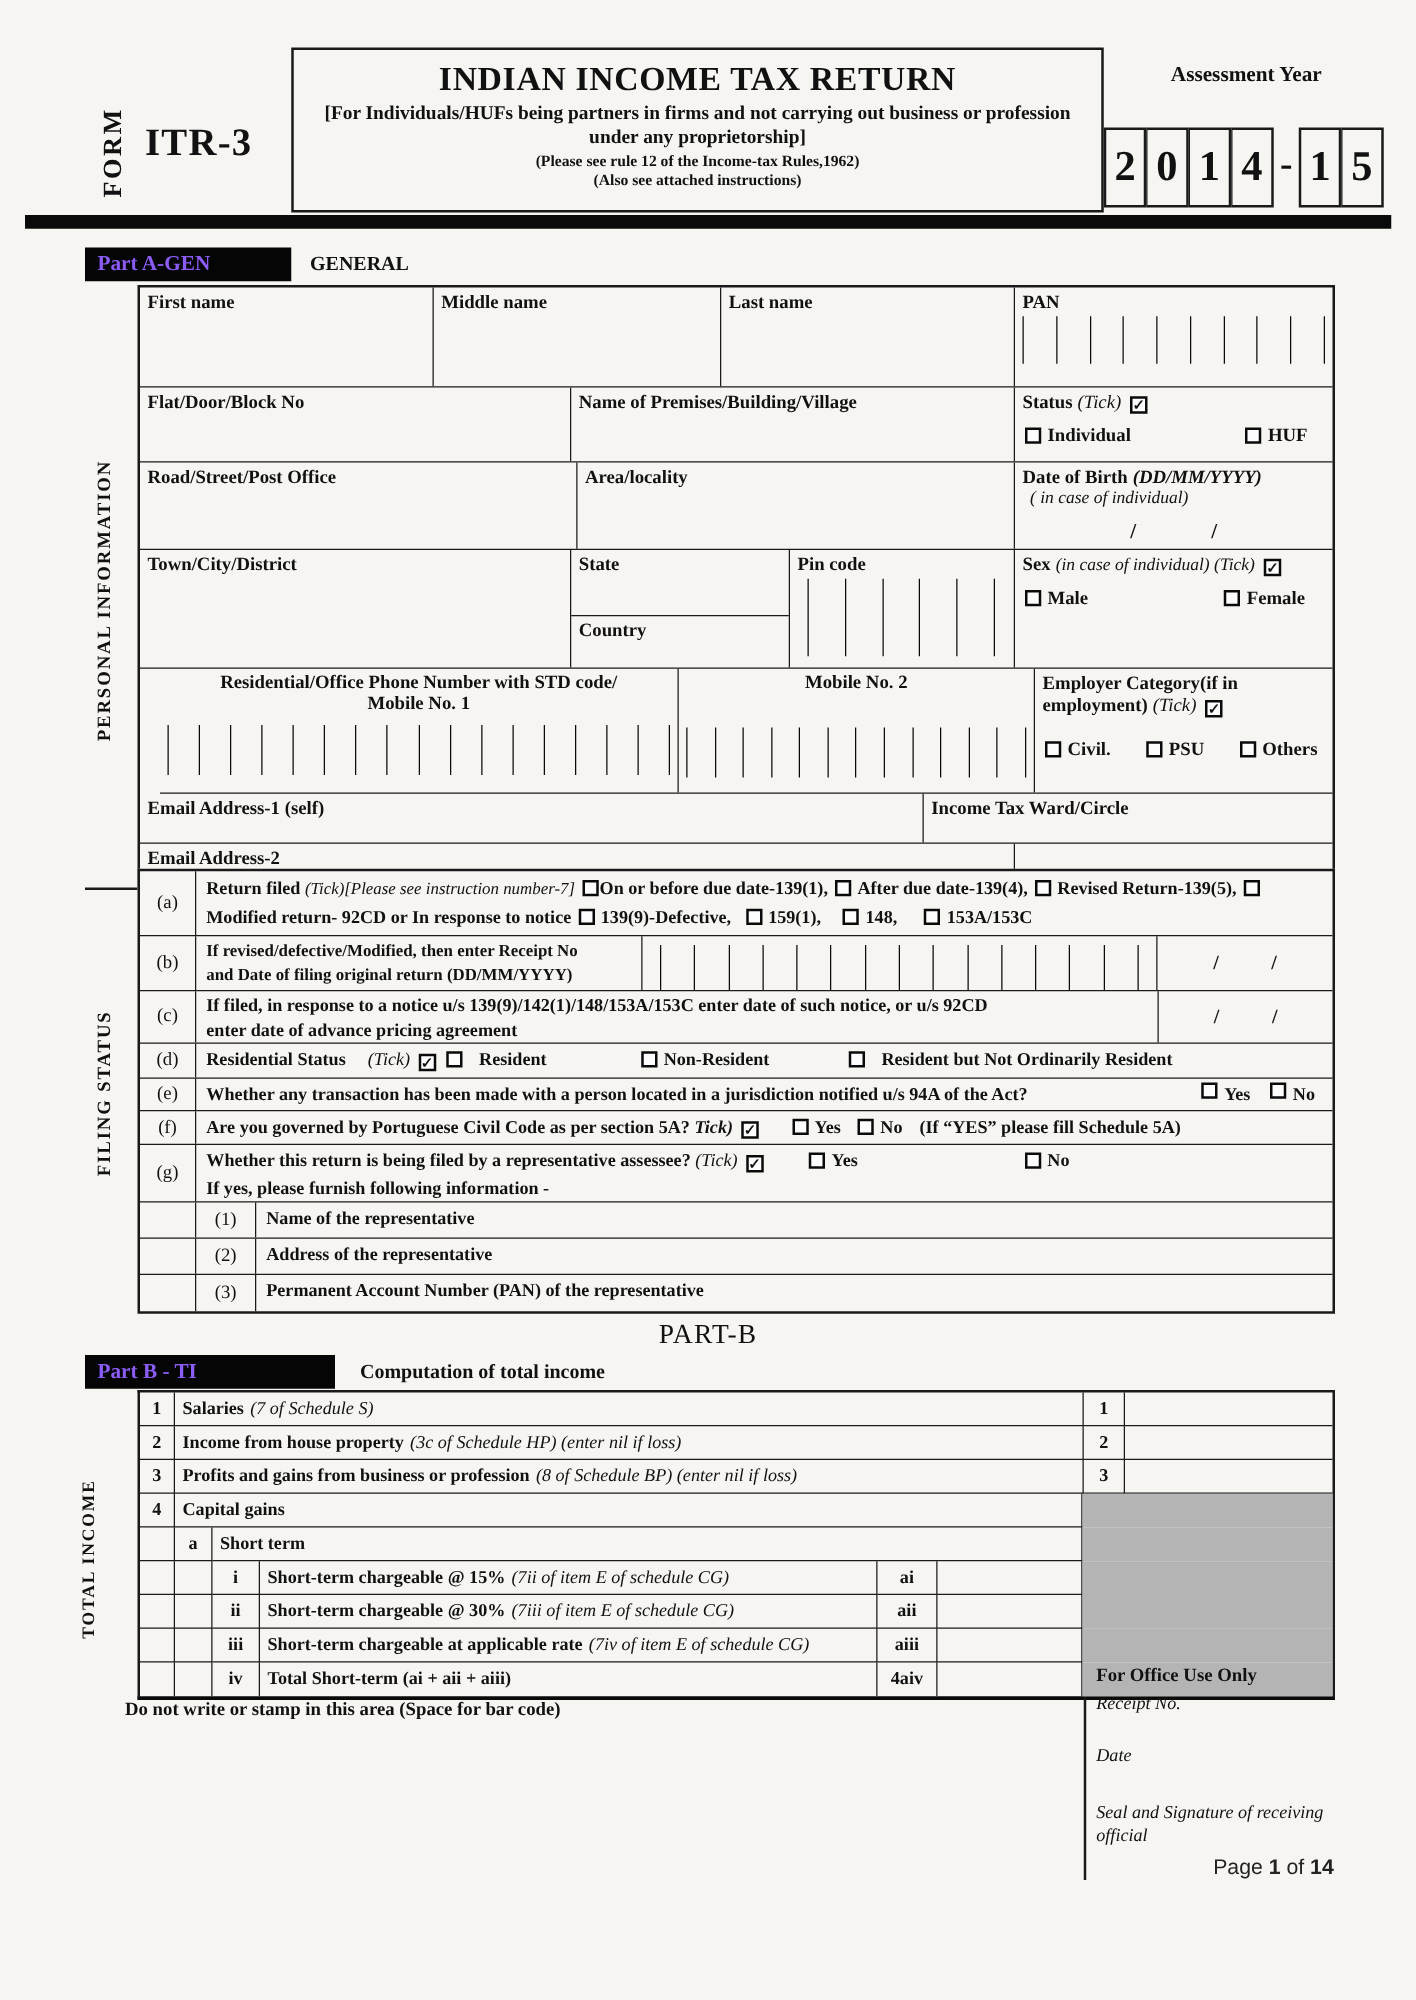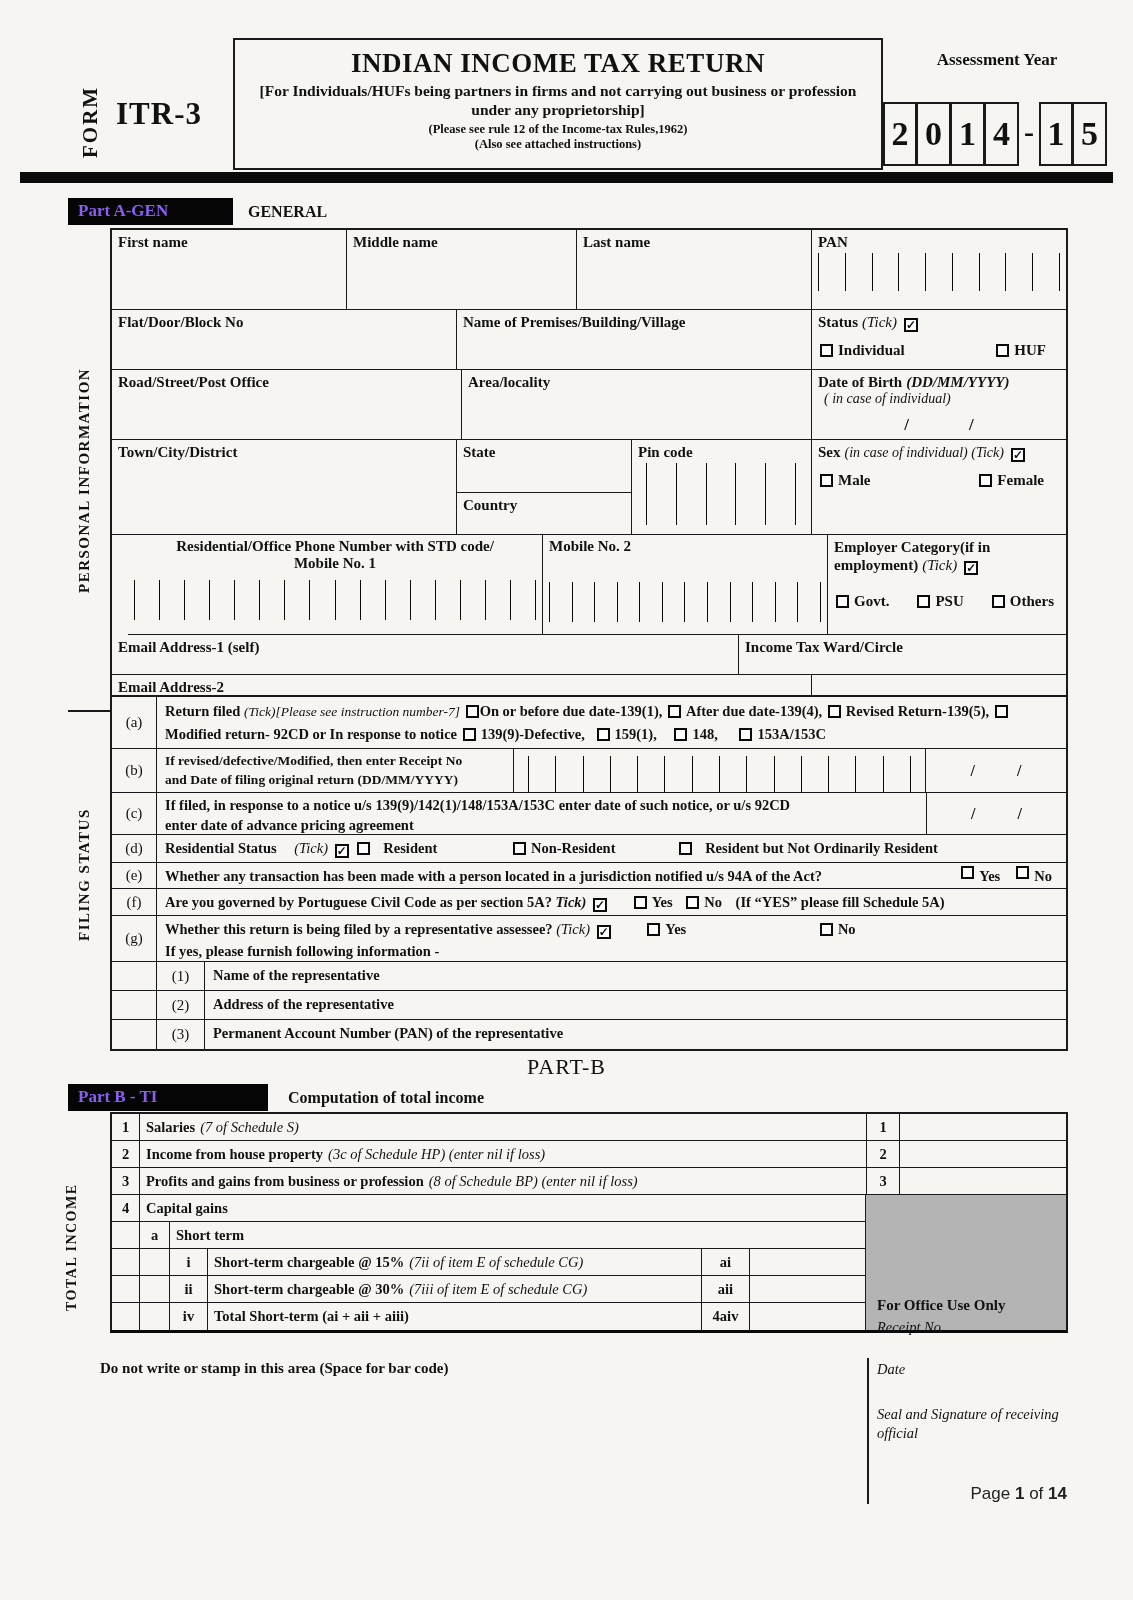--- a/index.html
+++ b/index.html
@@ -87,21 +87,21 @@
   .desccol { flex:1; font-weight:bold; gap:5px; }
   .codecol3 { width:33px; justify-content:center; font-weight:bold; flex:none; }
   .valcol3 { width:166px; flex:none; border-right:none; }
   .codecol { width:48px; justify-content:center; font-weight:bold; flex:none; }
   .valcol { width:116px; flex:none; }
   .gcell { width:200px; flex:none; background:#b4b4b4; border:none; }
 
   
   .barcode-note { position:absolute; left:100px; top:1360px; font-weight:bold; font-size:15px; }
   .office-vline { position:absolute; left:867px; top:1358px; width:2px; height:146px; background:#1a1a1a; }
-  .office { position:absolute; left:877px; top:1296px; width:210px; font-size:14.5px; line-height:1.3; }
+  .office { position:absolute; left:877px; top:1332px; width:210px; font-size:14.5px; line-height:1.3; }
   .office .bold { font-weight:bold; font-size:15px; }
   .office .ital { font-style:italic; }
   .office .gap1 { margin-top:2px; } .office .gap2 { margin-top:24px; } .office .gap3 { margin-top:26px; }
   .pagenum { position:absolute; right:66px; top:1484px; font-family:"Liberation Sans","DejaVu Sans",sans-serif; font-size:17px; color:#222; }
   .pagenum b { font-weight:bold; }
 </style>
 </head>
 <body>
 
 <div class="page">
@@ -232,21 +232,21 @@
             <i></i>
             <i></i>
             <i></i>
             <i></i>
             <i></i>
             <i></i>
             <i></i>
             <i></i>
           </div>
       </div>
-      <div class="cell" style="width:285px;text-align:left">
+      <div class="cell" style="width:285px;text-align:center">
         <div class="lbl">Mobile No. 2</div>
         <div class="tickstrip" style="height:40px;margin-top:27px">
             <i></i>
             <i></i>
             <i></i>
             <i></i>
             <i></i>
             <i></i>
             <i></i>
             <i></i>
@@ -255,21 +255,21 @@
             <i></i>
             <i></i>
             <i></i>
           </div>
       </div>
       <div class="cell" style="flex:1">
         <span class="lbl">Employer Category(if in employment)</span>
         <span class="lbl it">(Tick)</span>
         <span class="cbi"></span>
         <div class="optrow" style="justify-content:space-between;padding-right:6px;margin-top:18px">
-          <span><span class="cb"></span><span>Govt.</span></span>
+          <span><span class="cb"></span><span>Civil.</span></span>
           <span><span class="cb"></span><span>PSU</span></span>
           <span><span class="cb"></span><span>Others</span></span>
         </div>
       </div>
     </div>
 
     <div class="row ra6">
       <div class="cell" style="width:627px"><span class="lbl">Email Address-1 (self)</span></div>
       <div class="cell" style="flex:1"><span class="lbl">Income Tax Ward/Circle</span></div>
     </div>
@@ -481,20 +481,32 @@
       <div class="bcell romcol">ii</div>
       <div class="bcell desccol">
           <span>Short-term chargeable @ 30%</span>
           <span class="it">(7iii of item E of schedule CG)</span>
         </div>
       <div class="bcell codecol">aii</div>
       <div class="bcell valcol"></div>
       <div class="bcell gcell"></div>
     </div>
 
+    <div class="rb">
+      <div class="bcell numcol"></div>
+      <div class="bcell acol"></div>
+      <div class="bcell romcol">iii</div>
+      <div class="bcell desccol">
+          <span>Short-term chargeable at applicable rate</span>
+          <span class="it">(7iv of item E of schedule CG)</span>
+        </div>
+      <div class="bcell codecol">aiii</div>
+      <div class="bcell valcol"></div>
+      <div class="bcell gcell"></div>
+    </div>
 
     <div class="rb">
       <div class="bcell numcol"></div>
       <div class="bcell acol"></div>
       <div class="bcell romcol">iv</div>
       <div class="bcell desccol">
           <span>Total Short-term (ai + aii + aiii)</span>
         </div>
       <div class="bcell codecol" style="padding:0 2px">4aiv</div>
       <div class="bcell valcol"></div>

